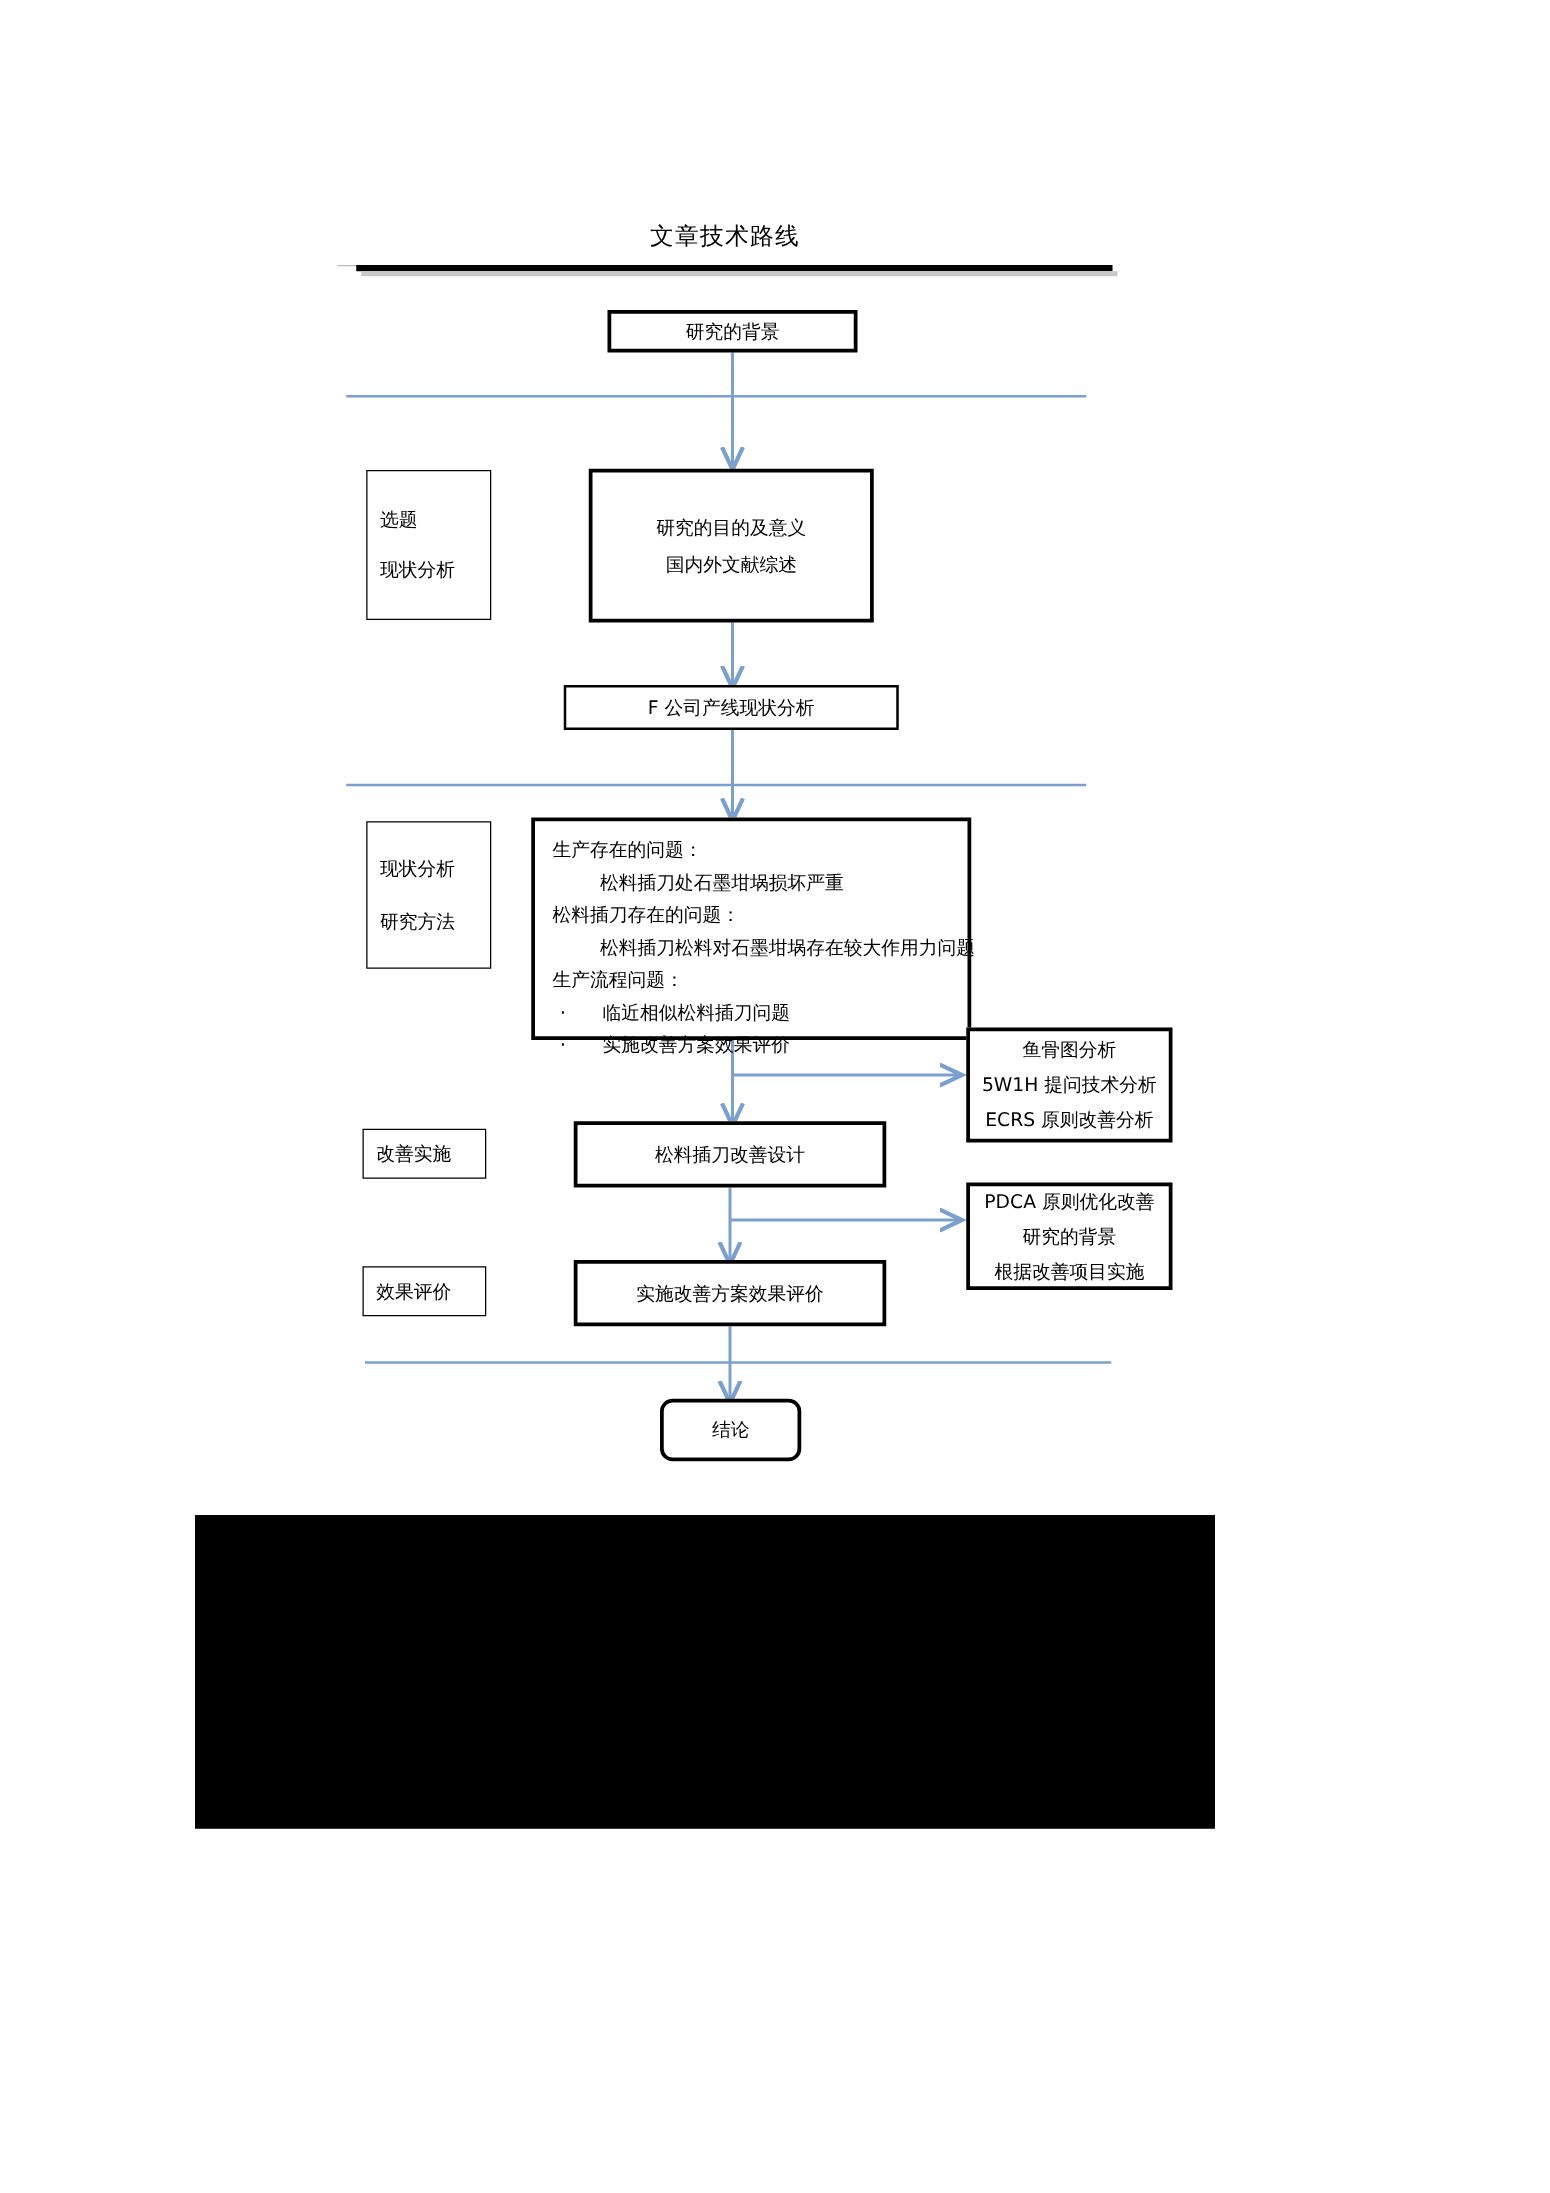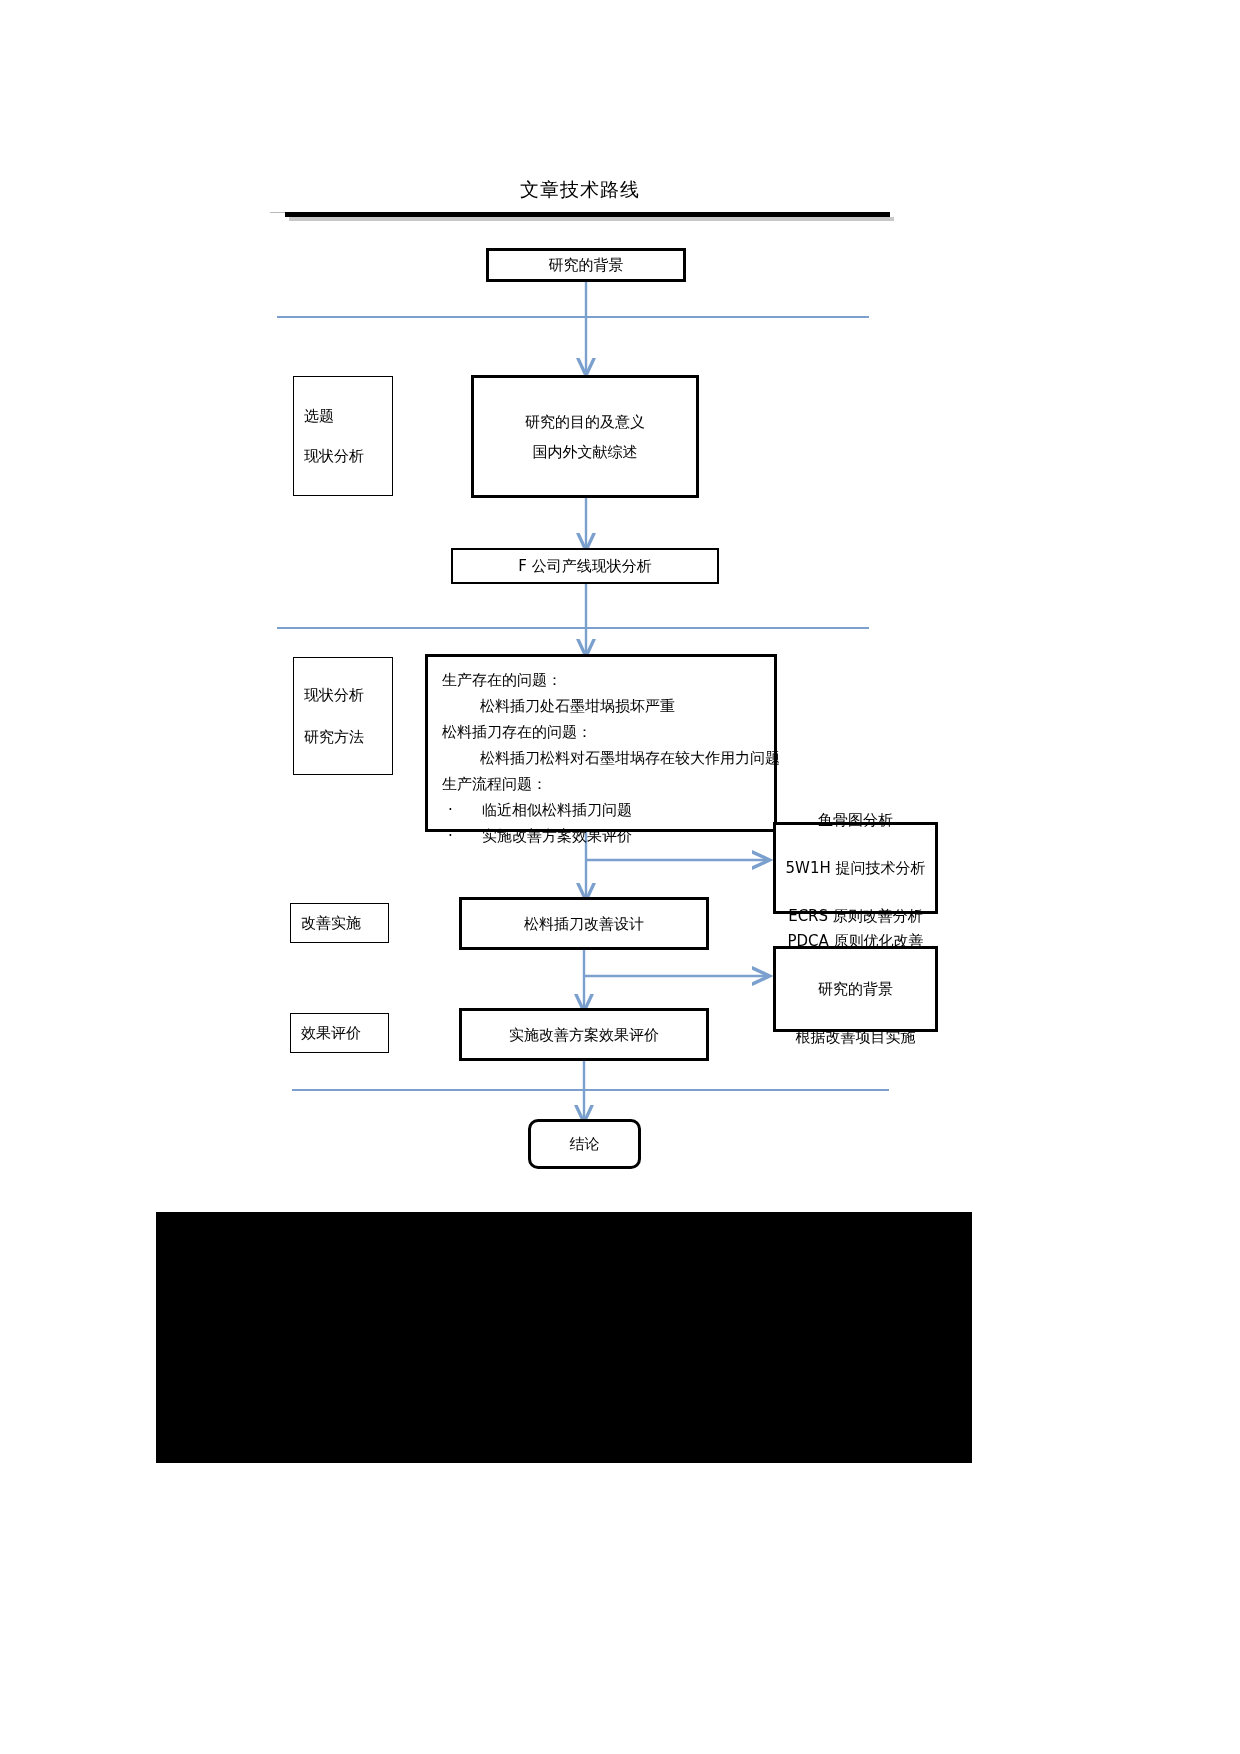--- a/index.html
+++ b/index.html
@@ -121,21 +121,20 @@
   }
   .box.textblock .bullet .dot {
     display: inline-block;
     width: 34px;
   }
   .box.right {
     align-items: center;
     justify-content: center;
     line-height: 28px;
     font-size: 15px;
-    gap: 20px;
   }
 
   
   .connectors {
     position: absolute;
     left: 0;
     top: 0;
     width: 1240px;
     height: 1754px;
     pointer-events: none;

